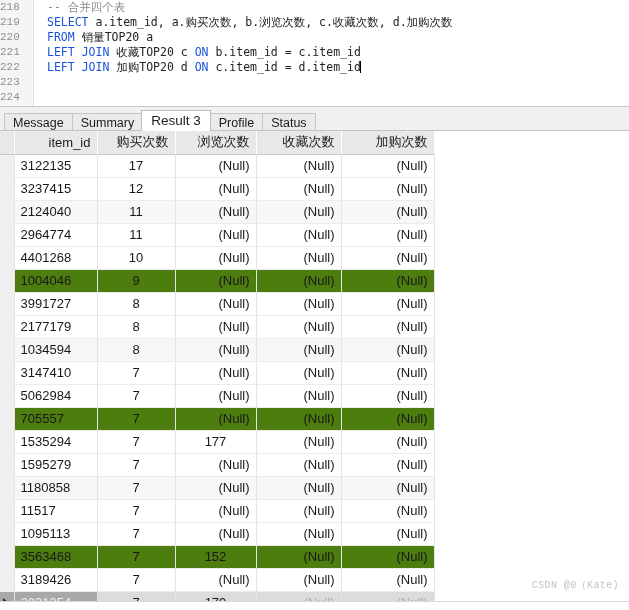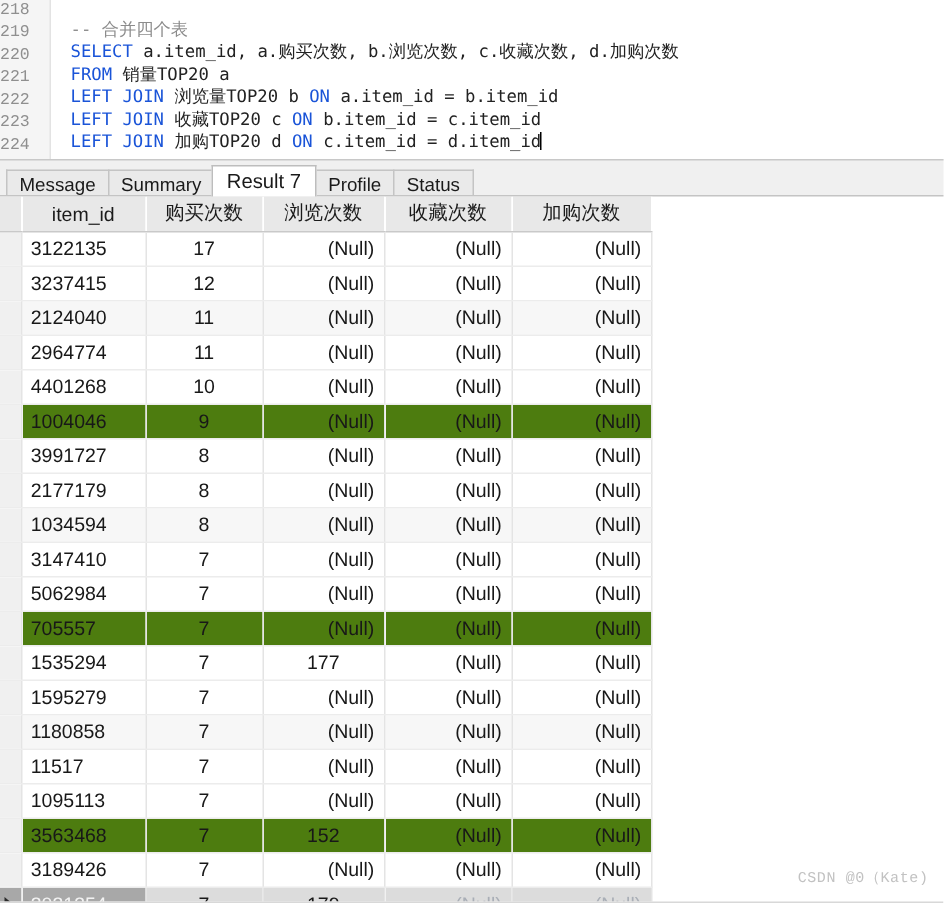--- a/index.html
+++ b/index.html
@@ -39,21 +39,21 @@
     line-height: 15px;
     text-align: left;
     padding-right: 5px;
     font-family: Liberation Mono, monospace;
     font-size: 11px;
     color: #8f8f8f;
     box-sizing: border-box;
   }
   #code {
     position: absolute;
-    left: 34px; top: 12px;
+    left: 34px; top: 0;
     width: 595px;
     height: 106px;
     overflow: hidden;
   }
   .cl {
     height: 15px;
     line-height: 15px;
     padding-left: 13px;
     white-space: pre;
     font-family: "DejaVu Sans Mono", monospace;
@@ -141,21 +141,21 @@
     white-space: nowrap;
   }
   
   table.rs thead th {
     background: #e8e8e8;
     border-right: 1px solid #ffffff;
     border-bottom: 1px solid #c9c9c9;
     font-weight: normal;
     color: #1a1a1a;
     font-size: 13px;
-    text-align: center;
+    text-align: right;
     padding: 0 6px;
   }
   th.gut, td.gut {
     width: 14px;
     padding: 0;
     background: #f0f0f0;
     border-right: 1px solid #c9c9c9;
     position: relative;
   }
   thead th.gut { background: #e8e8e8; border-bottom: 1px solid #c9c9c9; }
@@ -234,32 +234,31 @@
       <div class="ln">220</div>
       <div class="ln">221</div>
       <div class="ln">222</div>
       <div class="ln">223</div>
       <div class="ln">224</div>
     </div>
   <div id="code">
       <div class="cl"><span class="cmt">-- 合并四个表</span></div>
       <div class="cl"><span class="kw">SELECT</span><span class="op"> a.item_id, a.购买次数, b.浏览次数, c.收藏次数, d.加购次数</span></div>
       <div class="cl"><span class="kw">FROM</span><span class="op"> 销量TOP20 a</span></div>
-      <div class="cl"><span class="kw">LEFT</span><span class="op"> </span><span class="kw">JOIN</span><span class="op"> 浏览量TOP20 b </span><span class="kw">ON</span><span class="op"> a.item_id = b.item_id</span></div>
       <div class="cl"><span class="kw">LEFT</span><span class="op"> </span><span class="kw">JOIN</span><span class="op"> 收藏TOP20 c </span><span class="kw">ON</span><span class="op"> b.item_id = c.item_id</span></div>
       <div class="cl"><span class="kw">LEFT</span><span class="op"> </span><span class="kw">JOIN</span><span class="op"> 加购TOP20 d </span><span class="kw">ON</span><span class="op"> c.item_id = d.item_id</span><span class="cursor"></span></div>
       <div class="cl"></div>
     </div>
 </div>
 
 <div id="tabbar">
   <div id="tabstrip">
       <div class="tab">Message</div>
       <div class="tab">Summary</div>
-      <div class="tab active">Result 7</div>
+      <div class="tab active">Result 3</div>
       <div class="tab">Profile</div>
       <div class="tab">Status</div>
     </div>
 </div>
 
 <div id="grid">
   <table class="rs">
     <colgroup>
       <col class="w-gut">
         <col class="w-id">

